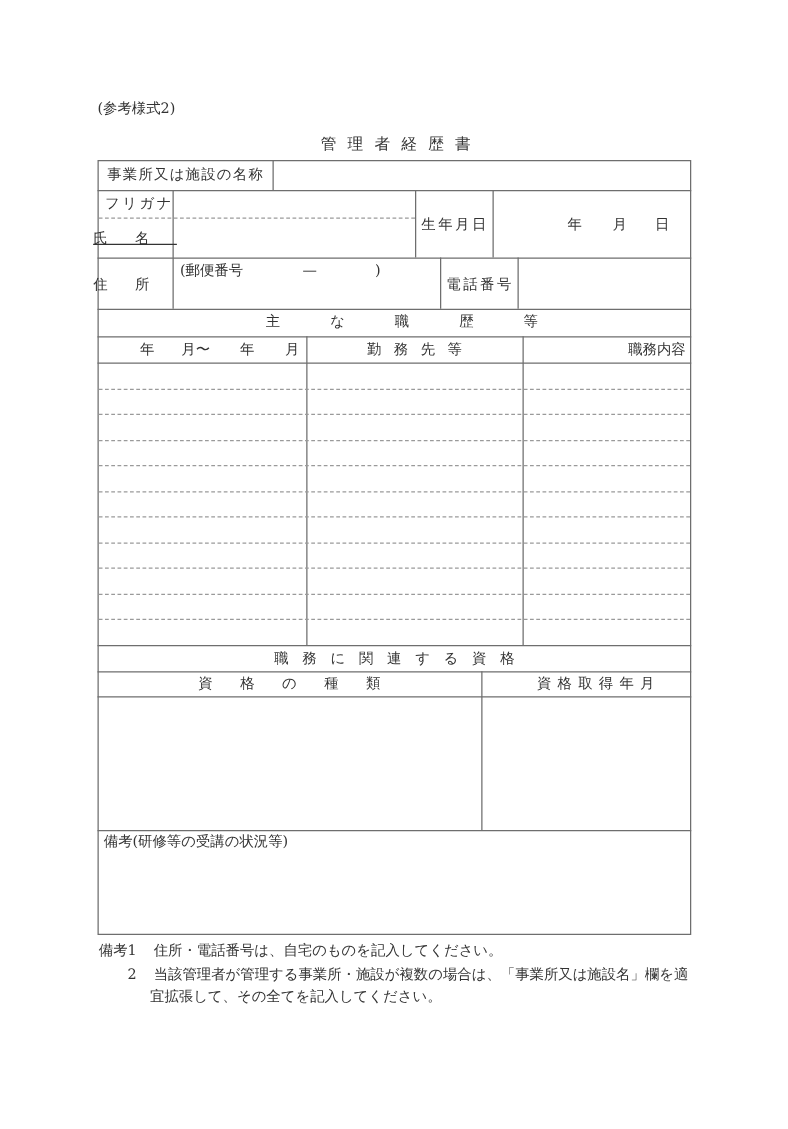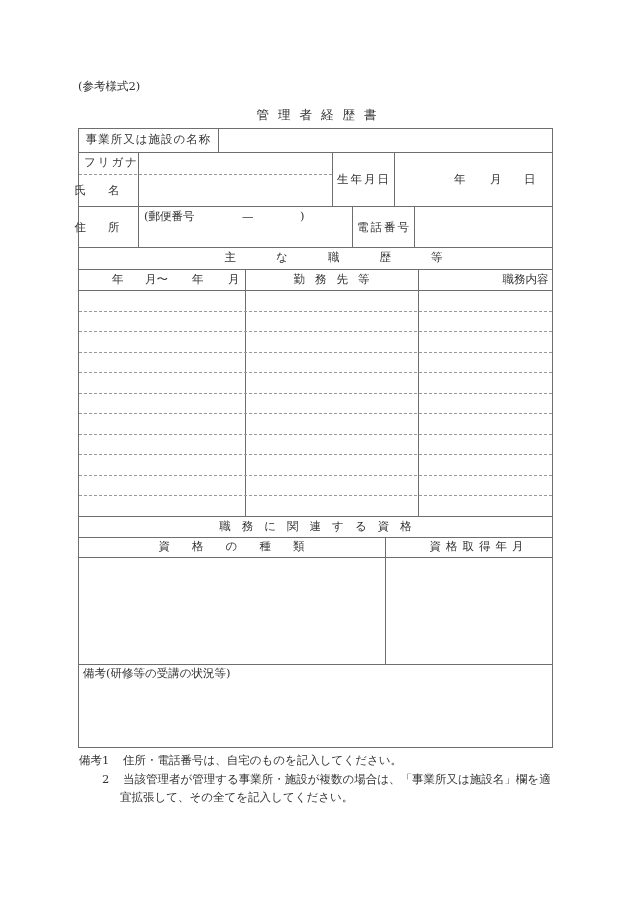--- a/index.html
+++ b/index.html
@@ -40,21 +40,21 @@
 <div class="vl" style="left:138px; top:152px; height:95px;"></div>
 <div class="hd" style="left:79px; top:174px; width:253px;"></div>
 <div class="vl" style="left:332px; top:152px; height:54px;"></div>
 <div class="vl" style="left:394px; top:152px; height:54px;"></div>
 
 <div class="cell-text" style="left:84px; top:157px; letter-spacing:2px;">フリガナ</div>
 <div class="field" style="left:140px; top:154px; width:190px; height:19px;">
   <span></span>
 </div>
 <div class="cell-text spread" style="left:84px; top:185px; width:48px;">
-  <span style="letter-spacing:22px;">氏名</span>
+  <span style="letter-spacing:22px;text-decoration:underline;">氏名</span>
 </div>
 <div class="field" style="left:140px; top:176px; width:190px; height:28px;">
   <span></span>
 </div>
 <div class="cell-text" style="left:337px; top:174px; letter-spacing:2px;">生年月日</div>
 <div class="field" style="left:396px; top:154px; width:155px; height:50px;">
   <span class="cell-text" style="left:58px; top:20px;">年</span>
   <span class="cell-text" style="left:94px; top:20px;">月</span>
   <span class="cell-text" style="left:128px; top:20px;">日</span>
 </div>
@@ -70,21 +70,21 @@
   <span class="cell-text" style="left:4px; top:3px;">(郵便番号</span>
   <span class="cell-text" style="left:102px; top:3px;">—</span>
   <span class="cell-text" style="left:160px; top:3px;">)</span>
 </div>
 <div class="cell-text" style="left:357px; top:222px; letter-spacing:2px;">電話番号</div>
 <div class="field" style="left:416px; top:208px; width:135px; height:37px;">
   <span></span>
 </div>
 
 <div class="hl" style="left:78px; top:269px; width:475px;"></div>
-<div class="cell-text center" style="left:78px; width:475px; top:252px; letter-spacing:40px; padding-left:52px; box-sizing:border-box;margin-left:12px;">主な職歴等</div>
+<div class="cell-text center" style="left:78px; width:475px; top:252px; letter-spacing:40px; padding-left:52px; box-sizing:border-box;">主な職歴等</div>
 
 <div class="hl" style="left:78px; top:290px; width:475px;"></div>
 <div class="vl" style="left:245px; top:269px; height:247px;"></div>
 <div class="vl" style="left:418px; top:269px; height:247px;"></div>
 
 <div class="cell-text" style="left:78px; width:167px; top:274px;">
   <span class="cell-text" style="left:34px; top:0;">年</span>
   <span class="cell-text" style="left:67px; top:0;">月〜</span>
   <span class="cell-text" style="left:114px; top:0;">年</span>
   <span class="cell-text" style="left:150px; top:0;">月</span>

